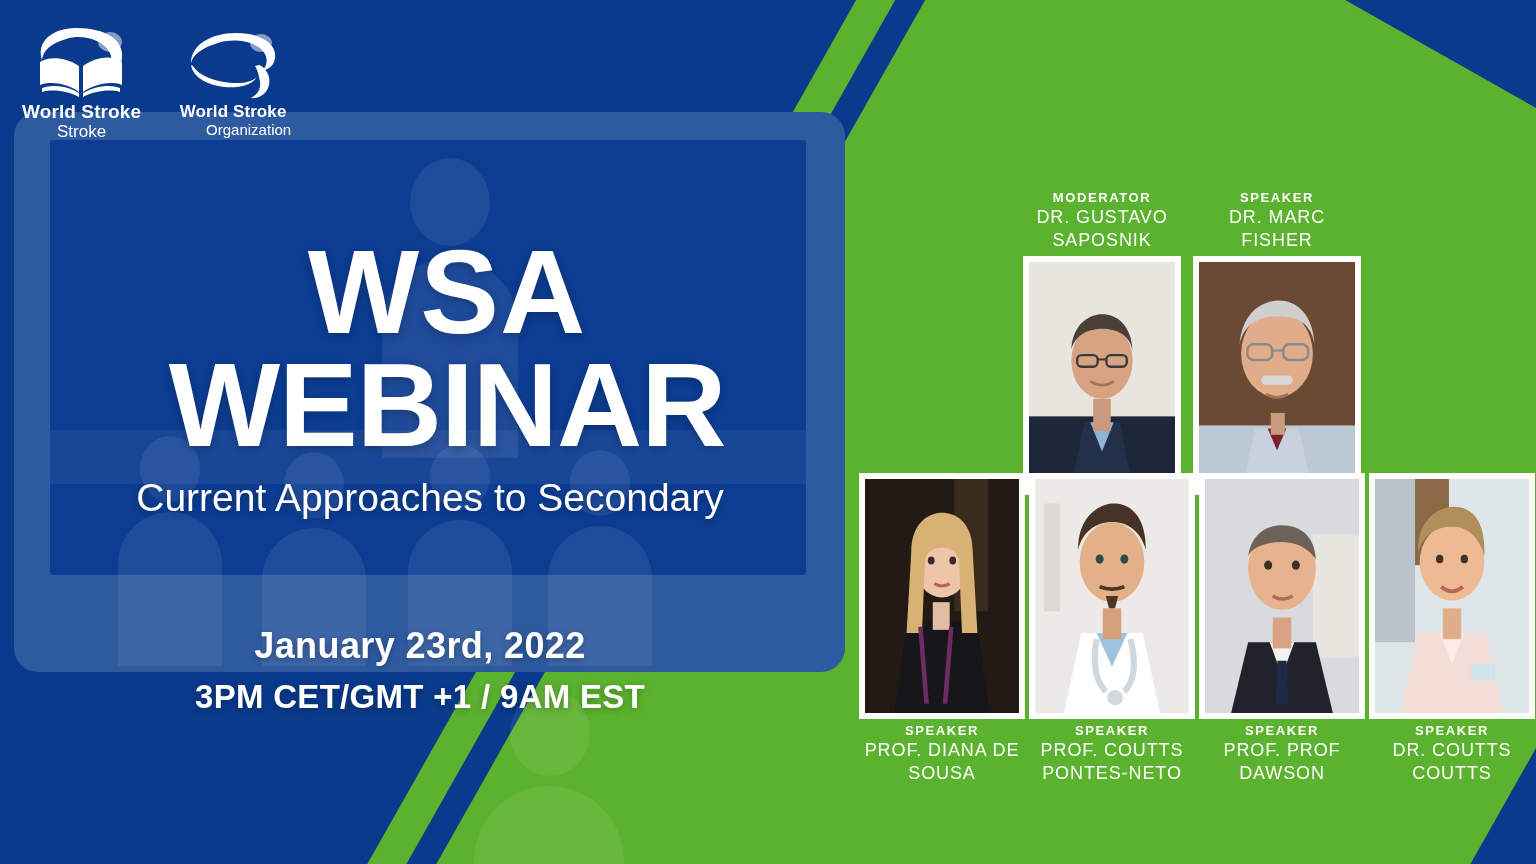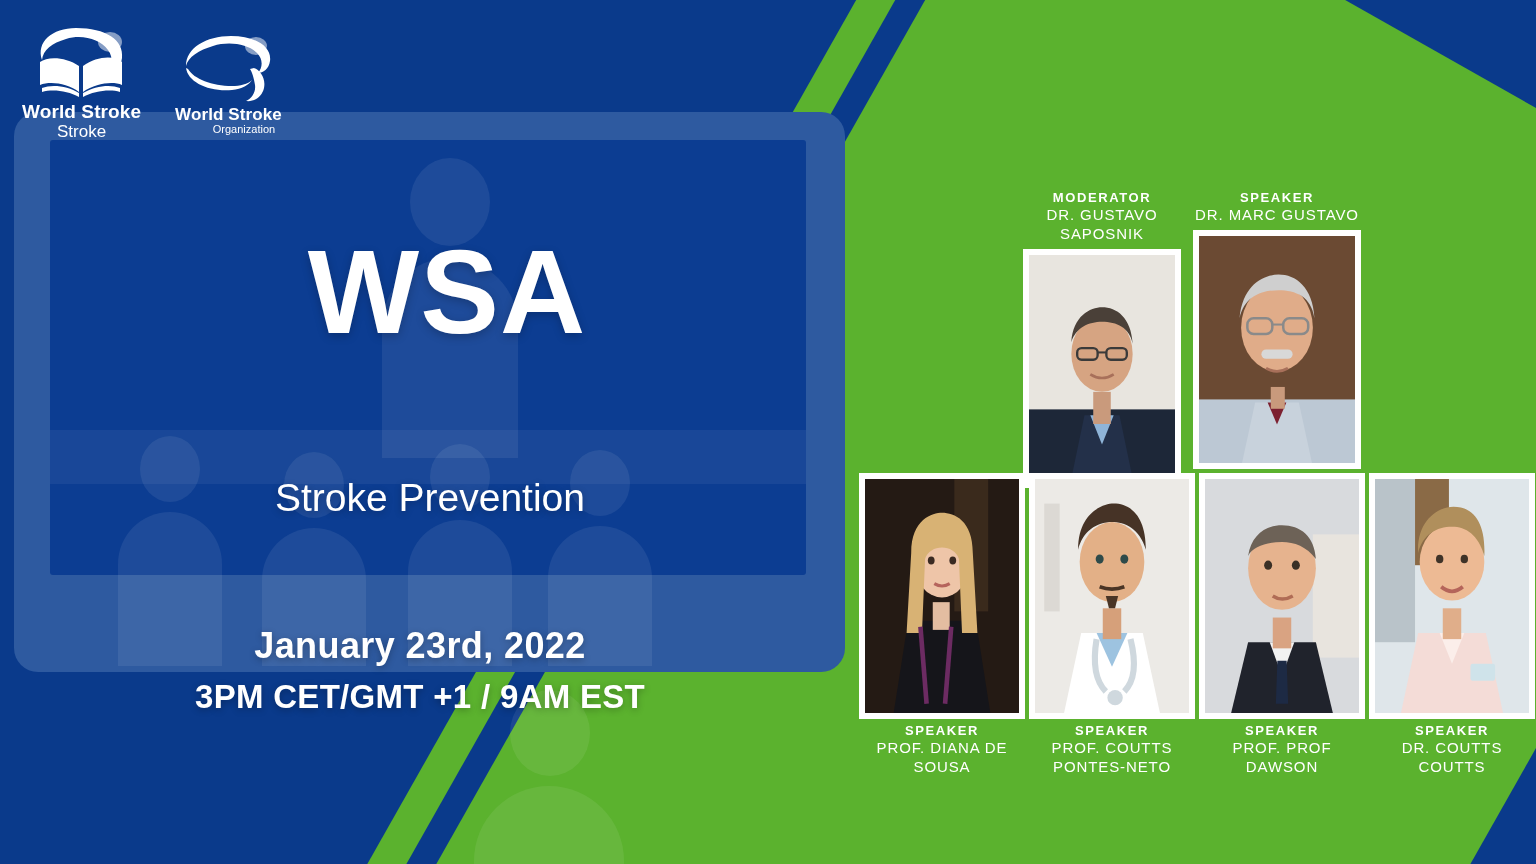--- a/index.html
+++ b/index.html
@@ -35,21 +35,21 @@
   .silhouette > span.b{border-radius:999px 999px 0 0;}
 
   
   .logos{position:absolute;left:22px;top:22px;display:flex;gap:34px;align-items:center;z-index:6;}
   .logo{display:flex;flex-direction:column;align-items:center;color:#fff;}
   .logo .mark{width:112px;height:80px;}
   .logo .l1{font-size:19px;font-weight:bold;letter-spacing:.1px;line-height:1.05;}
   .logo .l2{font-size:17px;font-weight:normal;line-height:1.15;}
   .logo.small .mark{width:104px;height:78px;}
   .logo.small .l1{font-size:17px;}
-  .logo.small .l2{font-size:11px;margin-left:31px;}
+  .logo.small .l2{font-size:15px;margin-left:31px;}
 
   
   .headline{position:absolute;left:0;top:0;width:860px;z-index:5;color:#fff;text-align:center;}
   .h-main{
     position:absolute;left:17px;top:236px;width:860px;
     font-size:118px;font-weight:bold;line-height:.96;letter-spacing:1px;
     text-shadow:0 3px 10px rgba(0,0,0,.22);
   }
   .h-main .l2{letter-spacing:-1px;}
   .h-sub{
@@ -66,21 +66,21 @@
     position:absolute;left:0;top:678px;width:840px;
     font-size:33px;font-weight:bold;letter-spacing:.3px;
     text-shadow:0 2px 7px rgba(0,0,0,.28);
   }
 
   
   .people{position:absolute;left:855px;top:0;width:681px;height:864px;z-index:4;}
   .card{position:absolute;}
   .cap{color:#fff;text-align:center;line-height:1.25;}
   .cap .role{font-size:13px;font-weight:bold;letter-spacing:1.6px;}
-  .cap .nm{font-size:15px;letter-spacing:.9px;font-weight:normal;}
+  .cap .nm{font-size:18px;letter-spacing:.9px;font-weight:normal;}
   .frame{background:#fff;padding:6px;width:100%;height:100%;}
   .photo{width:100%;height:100%;overflow:hidden;position:relative;background:#cfcfcf;}
   .photo svg{width:100%;height:100%;display:block;}
 
   .cap-top{margin-bottom:5px;}
   .cap-bot{margin-top:4px;}
 </style>
 </head>
 <body>
 
@@ -149,23 +149,24 @@
         </svg>
       </span>
       <span class="l1">World Stroke</span>
       <span class="l2">Organization</span>
     </div>
   </div>
 
   <div class="headline">
     <div class="h-main">
       <div>WSA</div>
+      <div class="l2">WEBINAR</div>
     </div>
     <div class="h-sub">
-      <div>Stroke Prevention</div>
+      <div>Current Approaches to Secondary</div>
     </div>
     <div class="h-date">January 23rd, 2022</div>
     <div class="h-time">3PM CET/GMT +1 / 9AM EST</div>
   </div>
 
   <div class="people">
 
     <div class="card" style="left:168px;top:190px;width:158px;">
       <div class="cap cap-top">
         <div class="role">MODERATOR</div>
@@ -188,21 +189,21 @@
               <path d="M42 84 Q50 89 58 84" stroke="#a8705a" stroke-width="1.8" fill="none"></path>
             </svg>
           </div>
         </div>
       </div>
     </div>
 
     <div class="card" style="left:338px;top:190px;width:168px;">
       <div class="cap cap-top">
         <div class="role">SPEAKER</div>
-        <div class="nm">DR. MARC GUSTAVO</div>
+        <div class="nm">DR. MARC FISHER</div>
       </div>
       <div style="height:239px;">
         <div class="frame">
           <div class="photo">
             <svg viewBox="0 0 100 160" preserveAspectRatio="xMidYMid slice">
               <rect width="100" height="160" fill="#6b4a33"></rect>
               <rect x="0" y="112" width="100" height="48" fill="#bcc8d4"></rect>
               <path d="M26 160 L36 114 L64 114 L74 160 Z" fill="#c8d2dc"></path>
               <path d="M44 114 L50 128 L56 114 Z" fill="#7c2030"></path>
               <rect x="46" y="104" width="9" height="14" fill="#c99a7c"></rect>

